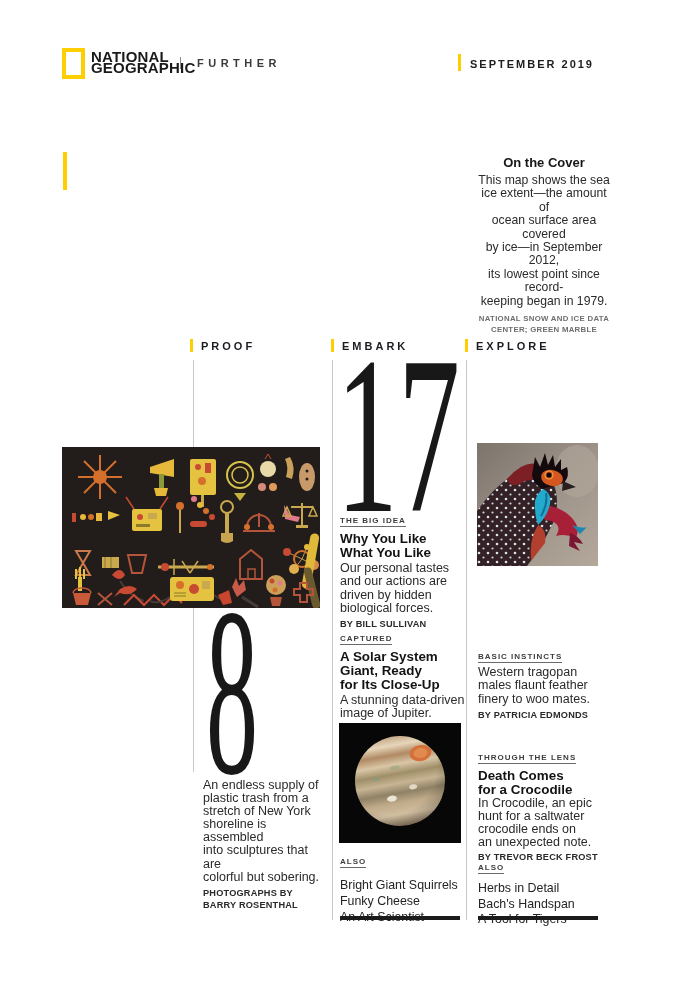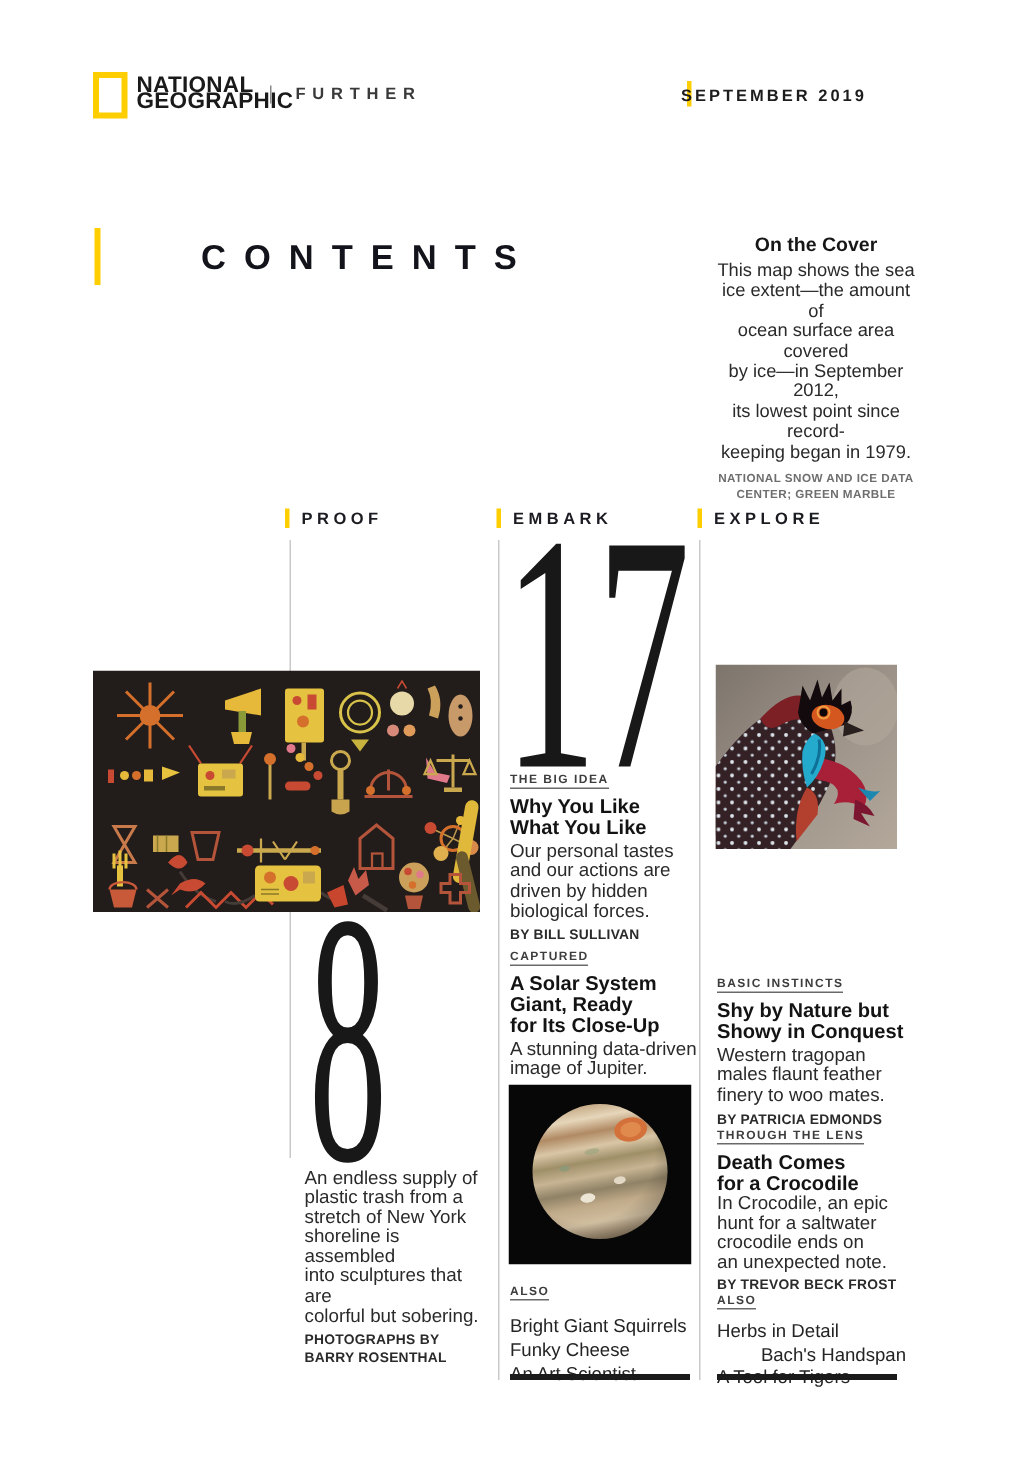--- a/index.html
+++ b/index.html
@@ -55,24 +55,23 @@
 <body>
 
 <div class="page">
 
   <div class="abs ng-logo" style="left:62px; top:48px;"></div>
   <div class="abs brand" style="left:91px; top:51px;">NATIONAL
 GEOGRAPHIC</div>
   <div class="abs hdr-divider" style="left:180px; top:57px;"></div>
   <div class="abs further" style="left:197px; top:57px;">FURTHER</div>
   <div class="abs vbar" style="left:458px; top:54px; width:3px; height:17px;"></div>
-  <div class="abs issue" style="left:454px; top:58px;">SEPTEMBER 2019</div>
+  <div class="abs issue" style="left:470px; top:58px;">SEPTEMBER 2019</div>
 
   <div class="abs vbar" style="left:63px; top:152px; width:4px; height:38px;"></div>
-  <div class="abs contents-title" style="left:134px; top:158px;">CONTENTS</div>
 
   <div class="abs cover-note" style="left:477px; top:155px;">
     <div class="cover-heading">On the Cover</div>
     <div class="cover-body">This map shows the sea
 ice extent—the amount of
 ocean surface area covered
 by ice—in September 2012,
 its lowest point since record-
 keeping began in 1979.</div>
     <div class="cover-credit">NATIONAL SNOW AND ICE DATA
@@ -359,22 +358,20 @@
       <ellipse cx="75" cy="35" rx="11" ry="8" fill="#d4571f" transform="rotate(12 75 35)"></ellipse>
       <circle cx="72" cy="32" r="4" fill="none" stroke="#f0a040" stroke-width="1.2"></circle>
       <circle cx="72" cy="32" r="2.6" fill="#0c0709"></circle>
       <path d="M86 38 L99 44 L85 48 Z" fill="#27201f"></path>
     </svg>
   </div>
 
 
   <div class="abs story" style="left:478px; top:645px;">
     <span class="label">BASIC INSTINCTS</span><br>
-    <div class="story-title">Shy by Nature but
-Showy in Conquest</div>
     <div class="story-body">Western tragopan
 males flaunt feather
 finery to woo mates.</div>
     <div class="byline">BY PATRICIA EDMONDS</div>
   </div>
 
   <div class="abs story" style="left:478px; top:746px;">
     <span class="label">THROUGH THE LENS</span><br>
     <div class="story-title" style="line-height:13.6px; margin-bottom:1px;">Death Comes
 for a Crocodile</div>
@@ -382,19 +379,19 @@
 hunt for a saltwater
 crocodile ends on
 an unexpected note.</div>
     <div class="byline">BY TREVOR BECK FROST</div>
   </div>
 
   <div class="abs story" style="left:478px; top:856px;">
     <span class="label">ALSO</span>
     <ul class="also-list" style="margin-top:4px;">
       <li class="also-item" style="line-height:15.5px;">Herbs in Detail</li>
-      <li class="also-item" style="line-height:15.5px;text-align:right;">Bach's Handspan</li>
+      <li class="also-item" style="line-height:15.5px;">Bach's Handspan</li>
       <li class="also-item" style="line-height:15.5px;">A Tool for Tigers</li>
     </ul>
   </div>
   <div class="abs thickbar" style="left:478px; top:916px; width:120px;"></div>
 
 </div>
 
 </body></html>

